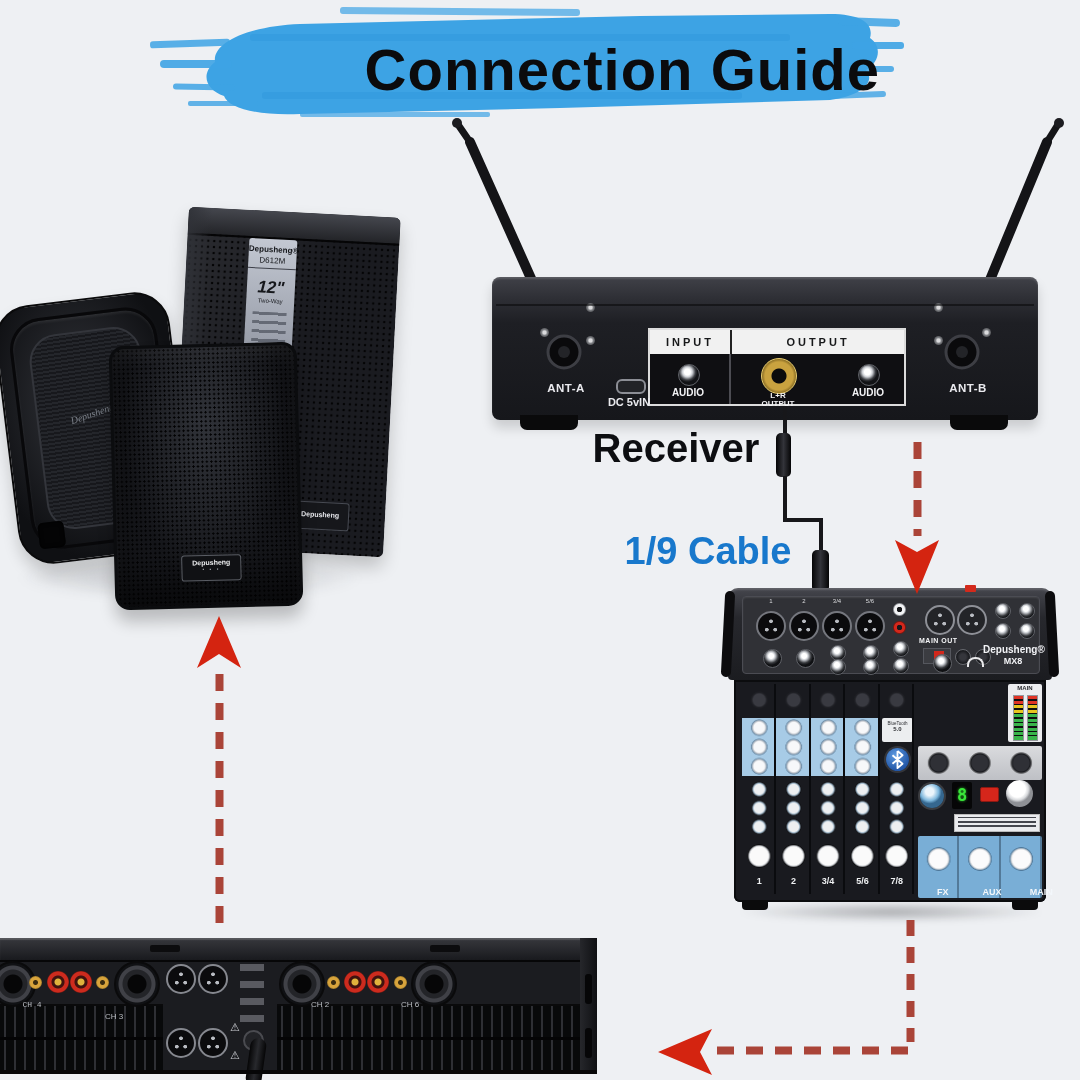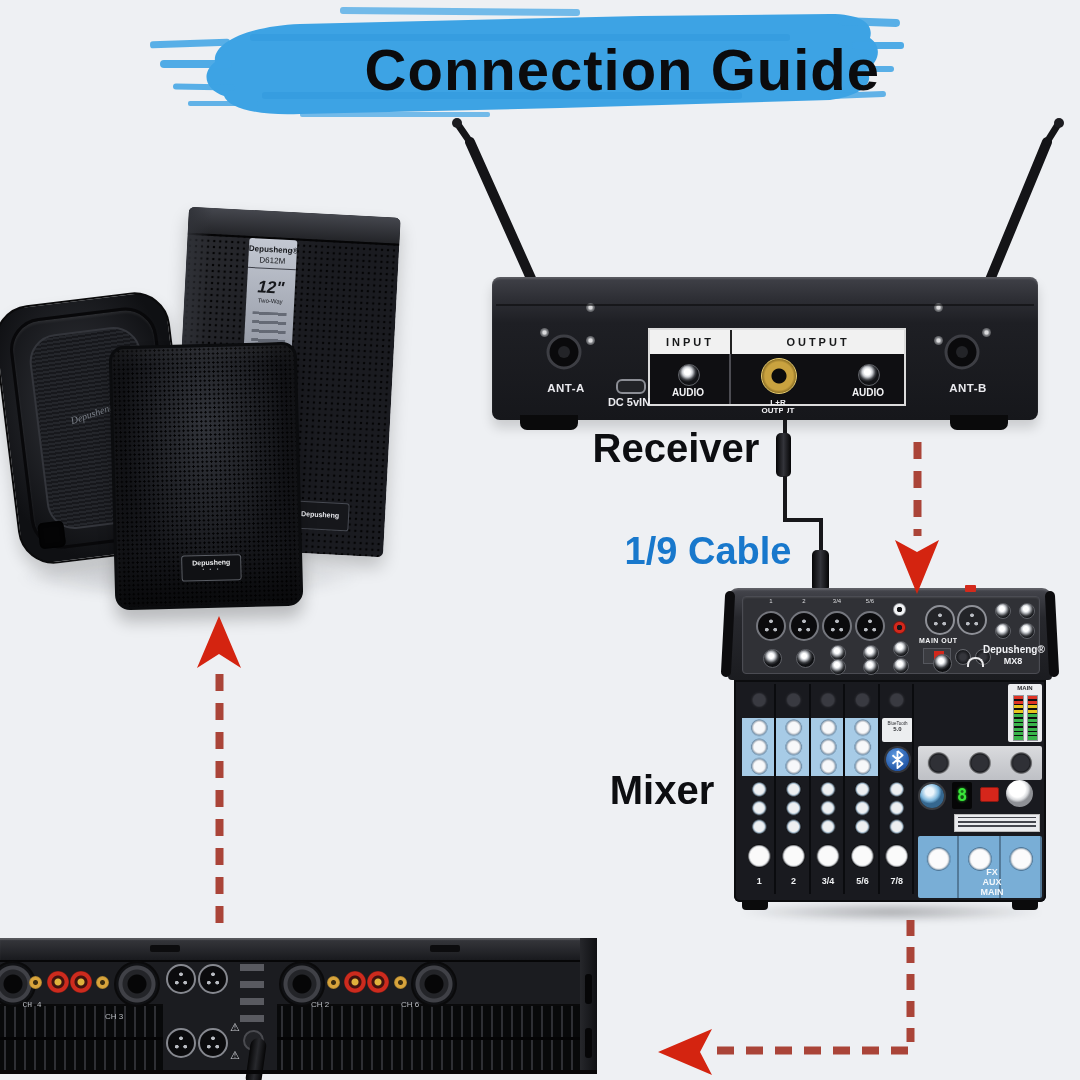--- a/index.html
+++ b/index.html
@@ -83,21 +83,21 @@
   .rc-in{width:80px;border-right:2px solid #222;}
   .rc-out{flex:1;}
   .rc-vdiv{position:absolute;left:79px;top:24px;width:2px;bottom:0;background:#4c4c52;}
   .mini-jack{position:absolute;width:20px;height:20px;border-radius:50%;border:1px solid #606268;
       background:radial-gradient(circle at 42% 35%,#ffffff 3px,#cdd0d5 5px,#3c3e43 8px,#121316 10px);}
   .gold-jack{position:absolute;left:111px;top:28px;width:34px;height:34px;border-radius:50%;
       border:1px solid #e8cc6e;
       background:radial-gradient(circle,#0b0b0c 7px,#c9a23f 8px 14px,#8a6d24 17px);}
   .rc-jlabel{position:absolute;font-size:10px;font-weight:700;color:#f2f2f4;text-align:center;}
   .rc-lr{position:absolute;left:100px;top:62px;width:56px;text-align:center;color:#f2f2f4;
-      font-size:8px;font-weight:700;line-height:8px;margin-top:7px;}
+      font-size:8px;font-weight:700;line-height:8px;}
   .rc-ant{position:absolute;top:105px;width:64px;text-align:center;font-size:11.5px;
       font-weight:700;color:#eaeaee;letter-spacing:.5px;}
   .usbc{position:absolute;left:124px;top:102px;width:26px;height:11px;border-radius:6px;
       border:2px solid #8c8e95;background:#222327;}
   .rc-dc{position:absolute;left:100px;top:119px;width:74px;text-align:center;font-size:11px;
       font-weight:700;color:#eaeaee;}
   .screw{position:absolute;width:9px;height:9px;border-radius:50%;
       background:radial-gradient(#dadadc 1.5px,#7c7e82 3px,#48494d 5px);}
   .rlabel-receiver{left:556px;top:426px;width:240px;}
   .rlabel-mixer{left:562px;top:768px;width:200px;}
@@ -205,21 +205,21 @@
   .whiteknob{position:absolute;left:88px;top:96px;width:27px;height:27px;border-radius:50%;
       background:radial-gradient(circle at 42% 34%,#ffffff 8px,#d7d9dc 11px,#8e9095 13.5px);}
   .fxlist{position:absolute;left:36px;top:130px;width:86px;height:18px;background:#ebecef;border-radius:1px;
       box-shadow:inset 0 0 0 1px #bbb;}
   .fxlist::after{content:"";position:absolute;left:4px;right:4px;top:3px;bottom:2px;
       background:repeating-linear-gradient(#45474e 0 1.4px,rgba(0,0,0,0) 1.4px 4.2px);}
   .master{position:absolute;left:0;top:152px;width:124px;height:62px;background:#79aed6;border-radius:2px;
       background-image:radial-gradient(circle,#fbfbfc 9px,#d3d6da 10px,rgba(15,40,65,.4) 11.5px,rgba(0,0,0,0) 12.2px),
         repeating-linear-gradient(90deg,rgba(0,0,0,0) 0 39.3px,rgba(12,24,38,.35) 39.3px 41.3px);
       background-size:41.3px 46px,auto;background-repeat:repeat-x,repeat;}
-  .master-labels{position:absolute;left:0;bottom:1px;width:148px;display:flex;flex-direction:column;}
+  .master-labels{position:absolute;left:0;bottom:1px;width:148px;display:flex;}
   .master-labels span{flex:1;text-align:center;font-size:9px;font-weight:700;color:#f3f7fb;}
   .mx-foot{position:absolute;top:312px;width:26px;height:10px;border-radius:0 0 4px 4px;background:#0b0b0c;}
 
   
   .amp{position:absolute;left:0;top:938px;width:597px;height:136px;background:#1b1c20;}
   .amp::after{content:"";position:absolute;left:0;bottom:0;width:100%;height:4px;background:#060607;}
   .amp-top{position:absolute;left:0;top:0;width:100%;height:22px;
       background:linear-gradient(#37383d,#191a1e);border-bottom:2px solid #060607;
       box-shadow:inset 0 2px 1px rgba(255,255,255,.16);}
   .amp-latch{position:absolute;top:7px;width:30px;height:7px;background:#0c0c0e;border-radius:2px;}
@@ -428,21 +428,20 @@
             <span>FX</span>
             <span>AUX</span>
             <span>MAIN</span>
           </div>
         </div>
       </div>
     </div>
     <div class="mx-foot" style="left:14px;"></div>
     <div class="mx-foot" style="left:284px;"></div>
   </div>
-  <div class="seclabel rlabel-mixer">Mixer</div>
 
   <div class="amp">
     <div class="amp-top">
       <div class="amp-latch" style="left:150px;"></div>
       <div class="amp-latch" style="left:430px;"></div>
     </div>
     <div class="vents" style="left:0;width:163px;"></div>
     <div class="vents" style="left:277px;width:303px;"></div>
     <div class="speakon" style="left:-10px;top:23px;"></div>
     <div class="speakon" style="left:114px;top:23px;"></div>

